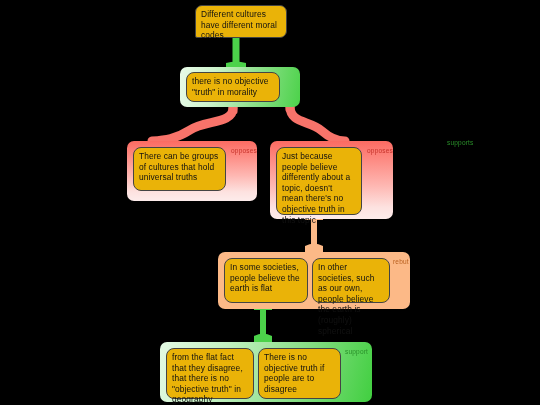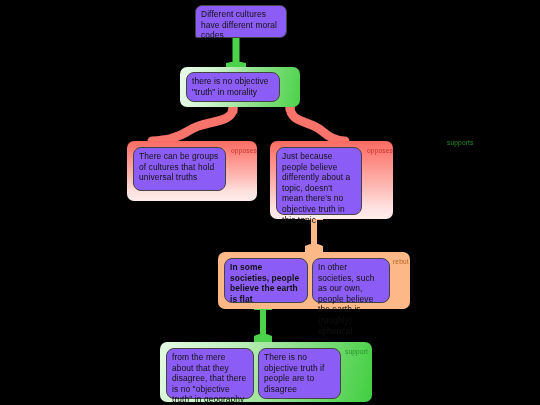--- a/index.html
+++ b/index.html
@@ -36,21 +36,21 @@
   }
   .node.red {
     background: linear-gradient(180deg, #fb6b62 0%, #fd8880 22%, #feb8b3 58%, #fde2e0 85%, #fdeceb 100%);
   }
   .node.orange {
     background: #fcb987;
   }
   
   .tbox {
     position: absolute;
-    background: #8b5cf6;
+    background: #eab308;
     border: 1px solid #444444;
     border-radius: 8px;
     box-sizing: border-box;
     color: #111111;
     font-size: 8.4px;
     line-height: 10.6px;
     padding: 3px 6px 3px 5px;
     letter-spacing: 0.1px;
   }
   .tbox.root {
@@ -123,32 +123,32 @@
   </div>
 
   <div class="node red" style="left:127px; top:141px; width:130px; height:60px;">
     <div class="tbox" style="left:6px; top:6px; width:93px; height:44px;">
       <span>There can be groups of cultures that hold universal truths</span>
     </div>
     <div class="badge opposes" style="left:104px; top:6px; position:absolute;">opposes</div>
   </div>
 
   <div class="node orange" style="left:218px; top:252px; width:192px; height:57px;">
-    <div class="tbox" style="left:6px; top:6px; width:84px; height:45px;font-weight:bold;">
+    <div class="tbox" style="left:6px; top:6px; width:84px; height:45px;">
       <span>In some societies, people believe the earth is flat</span>
     </div>
     <div class="tbox" style="left:94px; top:6px; width:78px; height:45px;">
       <span>In other societies, such as our own, people believe the earth is (roughly) spherical</span>
     </div>
     <div class="badge rebut" style="left:175px; top:6px; position:absolute;">rebut</div>
   </div>
 
   <div class="node green-bottom" style="left:160px; top:342px; width:212px; height:60px;">
     <div class="tbox" style="left:6px; top:6px; width:88px; height:51px;">
-      <span>from the mere about that they disagree, that there is no "objective truth" in geography</span>
+      <span>from the flat fact that they disagree, that there is no "objective truth" in geography</span>
     </div>
     <div class="tbox" style="left:98px; top:6px; width:83px; height:51px;">
       <span>There is no objective truth if people are to disagree</span>
     </div>
     <div class="badge supports" style="left:185px; top:6px; position:absolute;">support</div>
   </div>
 
 </div>
 
 </body></html>

